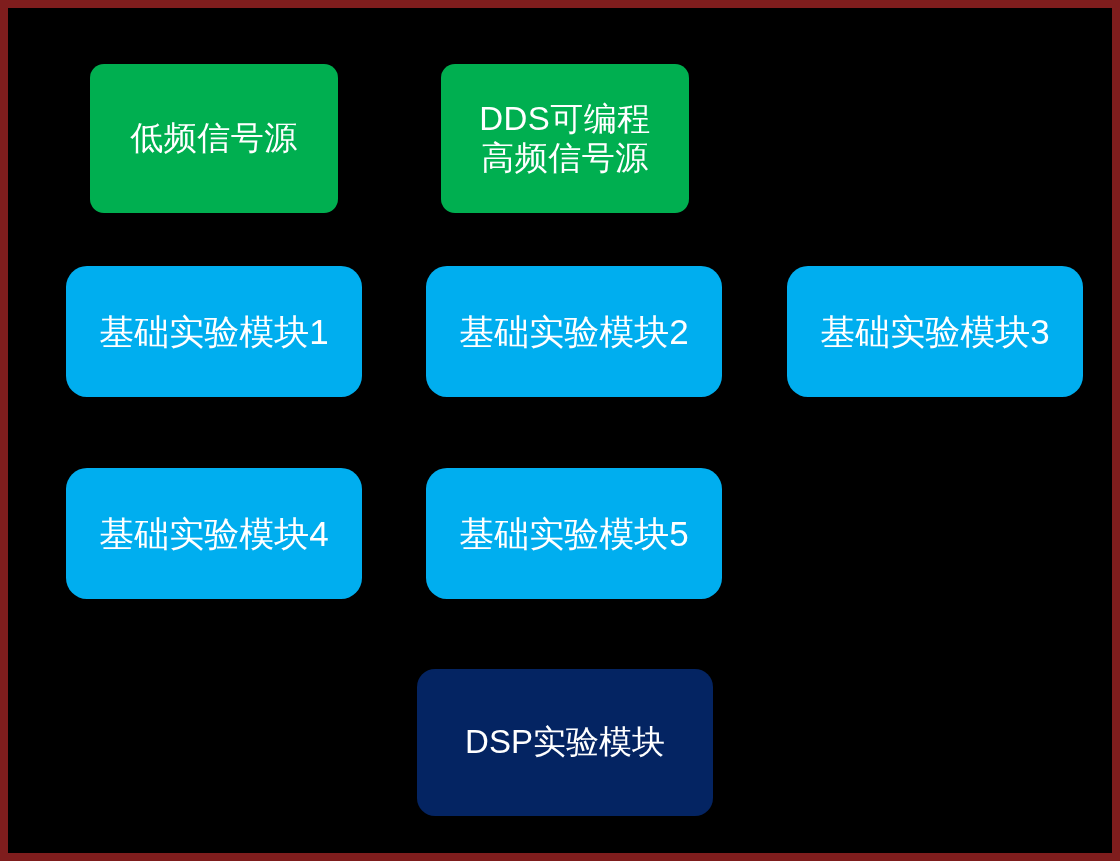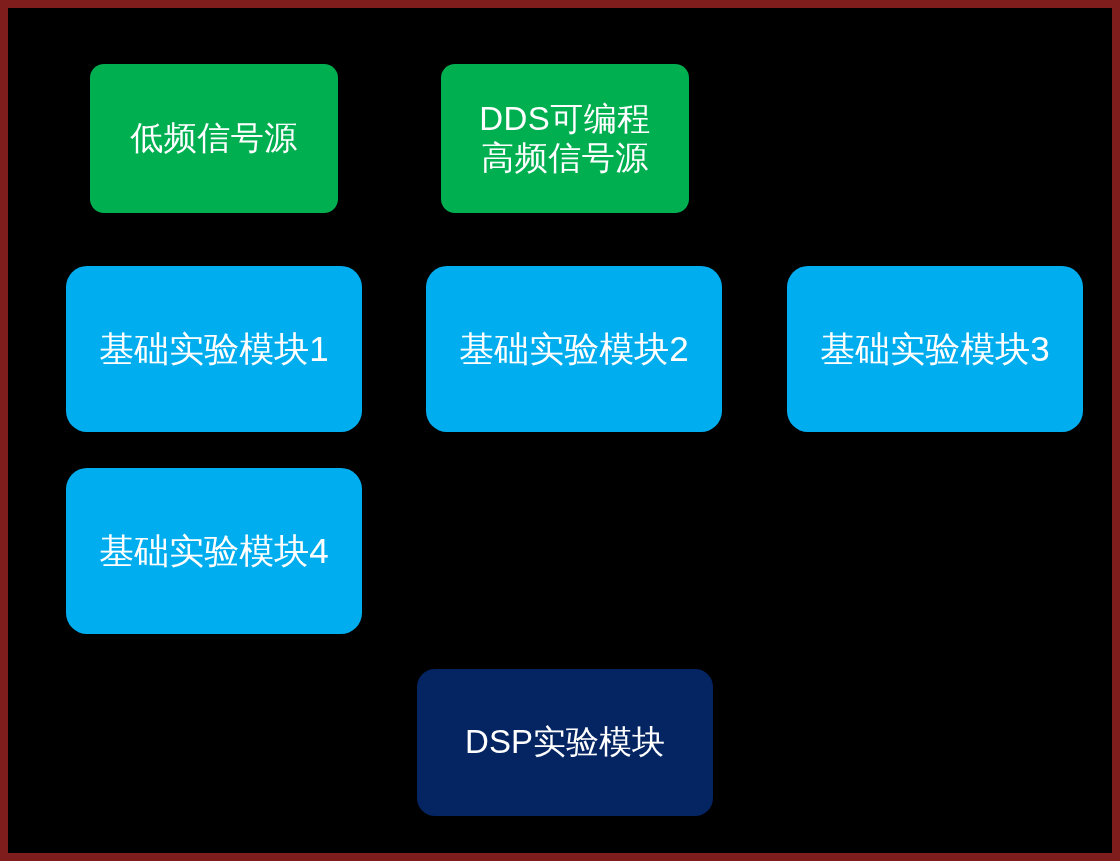--- a/index.html
+++ b/index.html
@@ -67,21 +67,21 @@
     padding: 0 6px;
   }
 
   
   .r1 { top: 56px;  height: 149px; width: 248px; }
   .r1.c1 { left: 82px; }
   .r1.c2 { left: 433px; }
   .r1.c3 { left: 783px; }
 
   
-  .r2, .r3 { height: 166px; width: 296px; }
+  .r2, .r3 { height: 131px; width: 296px; }
   .r2 { top: 258px; }
   .r3 { top: 460px; text-align: right; }
   .r2.c1, .r3.c1 { left: 58px; }
   .r2.c2, .r3.c2 { left: 418px; }
   .r2.c3, .r3.c3 { left: 779px; }
 
   
   .r4 { top: 661px; height: 147px; width: 296px; left: 409px; }
 </style>
 </head>
@@ -108,19 +108,22 @@
   </div>
 
   <div class="node module r2 c3">
     <span class="node-label">基础实验模块3</span>
   </div>
 
   <div class="node module r3 c1">
     <span class="node-label">基础实验模块4</span>
   </div>
 
+  <div class="node module r3 c2">
+    <span class="node-label">基础实验模块5</span>
+  </div>
 
 
   <div class="node dsp r4">
     <span class="node-label">DSP实验模块</span>
   </div>
 
 </div>
 
 </body></html>

